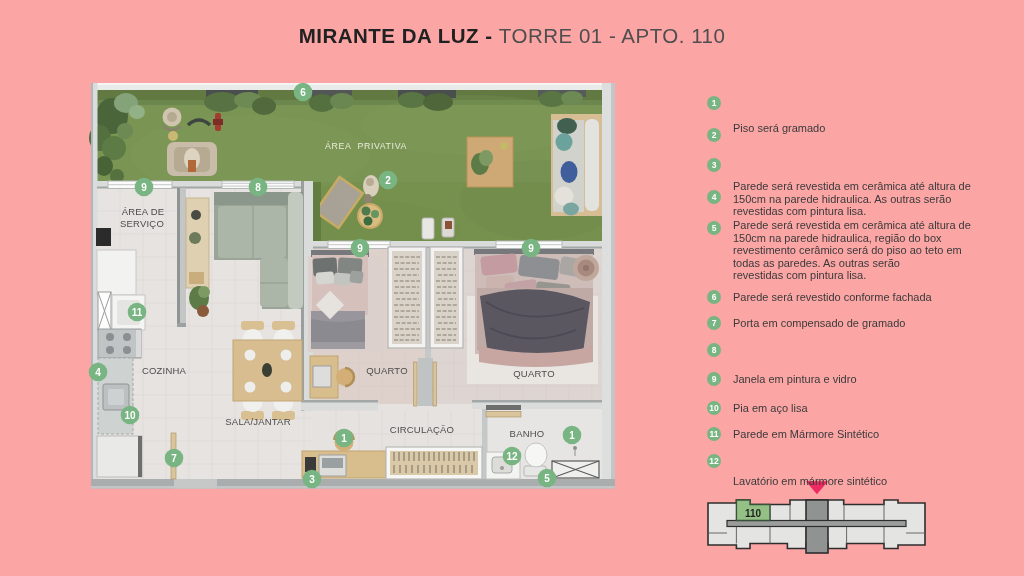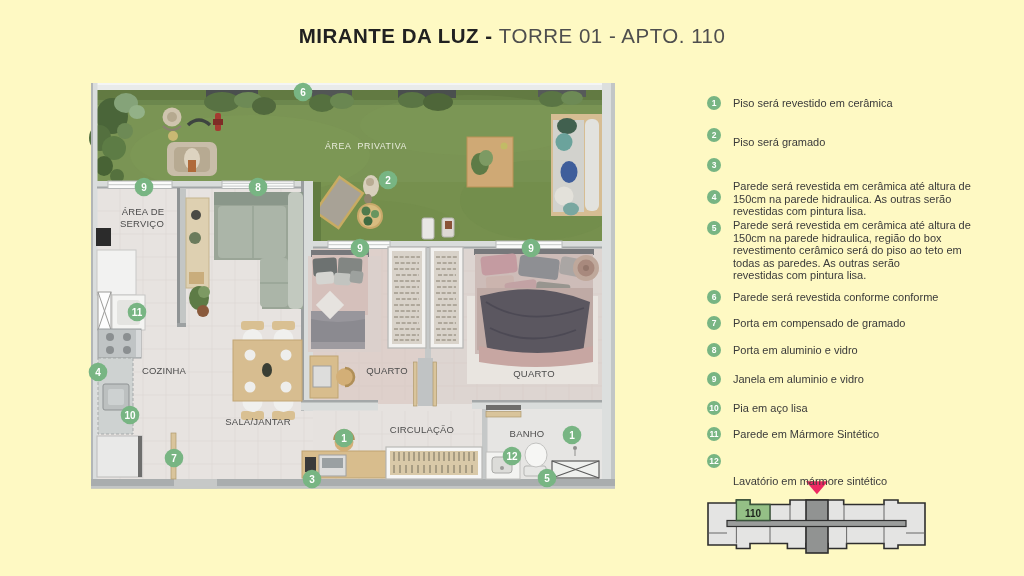--- a/index.html
+++ b/index.html
@@ -1,16 +1,16 @@
 <!DOCTYPE html>
 <html><head>
 <meta charset="utf-8">
 <style>
 html,body{margin:0;padding:0}
-#page{position:relative;width:1024px;height:576px;background:#fef9c3;font-family:"Liberation Sans",sans-serif;overflow:hidden}
+#page{position:relative;width:1024px;height:576px;background:#fca5a5;font-family:"Liberation Sans",sans-serif;overflow:hidden}
 .abs{position:absolute}
 #title{position:absolute;top:24px;left:0;width:1024px;text-align:center;font-size:20.5px;letter-spacing:.5px;color:#4e4e4e;white-space:nowrap}
 #title b{color:#212121;font-weight:bold}
 .leg{position:absolute;left:733px;width:260px;font-size:11px;line-height:12.6px;color:#3a3a3a}
 .lc{position:absolute;left:707px;width:14px;height:14px;border-radius:50%;background:#78b583;color:#fff;font-size:8.5px;font-weight:bold;text-align:center;line-height:14px}
 </style>
 </head>
 <body>
 <div id="page">
 
@@ -519,44 +519,42 @@
 
 <path d="M736.4,500 H750 V504.5 H770 V520.5 H736.4 Z" fill="#94c086" stroke="#39543a" stroke-width="1.4"></path>
 
 <text x="753" y="516.5" font-size="10" font-weight="bold" fill="#1d241c" text-anchor="middle">110</text>
 
 <path d="M805.8,481.3 H828 L816.9,494.2 Z" fill="#ee2a62"></path>
 
 </svg>
 
 <div class="lc" style="top:96px">1</div>
-<div class="leg" style="top:97px">Piso será revestido em cerâmica</div>
 
 <div class="lc" style="top:128px">2</div>
-<div class="leg" style="top:136px">Piso será gramado</div>
+<div class="leg" style="top:122px">Piso será gramado</div>
 
 <div class="lc" style="top:158px">3</div>
 
 <div class="lc" style="top:190px">4</div>
 <div class="leg" style="top:180px">Parede será revestida em cerâmica até altura de<br>150cm na parede hidraulica. As outras serão<br>revestidas com pintura lisa.</div>
 
 <div class="lc" style="top:221px">5</div>
 <div class="leg" style="top:219px">Parede será revestida em cerâmica até altura de<br>150cm na parede hidraulica, região do box<br>revestimento cerâmico será do piso ao teto em<br>todas as paredes. As outras serão<br>revestidas com pintura lisa.</div>
 
 <div class="lc" style="top:290px">6</div>
-<div class="leg" style="top:291px">Parede será revestida conforme conforme</div>
+<div class="leg" style="top:291px">Parede será revestido conforme fachada</div>
 
 <div class="lc" style="top:316px">7</div>
 <div class="leg" style="top:317px">Porta em compensado de gramado</div>
 
 <div class="lc" style="top:343px">8</div>
-<div class="leg" style="top:344px">Porta em aluminio e vidro</div>
 
 <div class="lc" style="top:372px">9</div>
-<div class="leg" style="top:373px">Janela em aluminio e vidro</div>
+<div class="leg" style="top:373px">Janela em pintura e vidro</div>
 
 <div class="lc" style="top:401px">10</div>
 <div class="leg" style="top:402px">Pia em aço lisa</div>
 
 <div class="lc" style="top:427px">11</div>
 <div class="leg" style="top:428px">Parede em Mármore Sintético</div>
 
 <div class="lc" style="top:454px">12</div>
 <div class="leg" style="top:475px">Lavatório em mármore sintético</div>
 </div>

